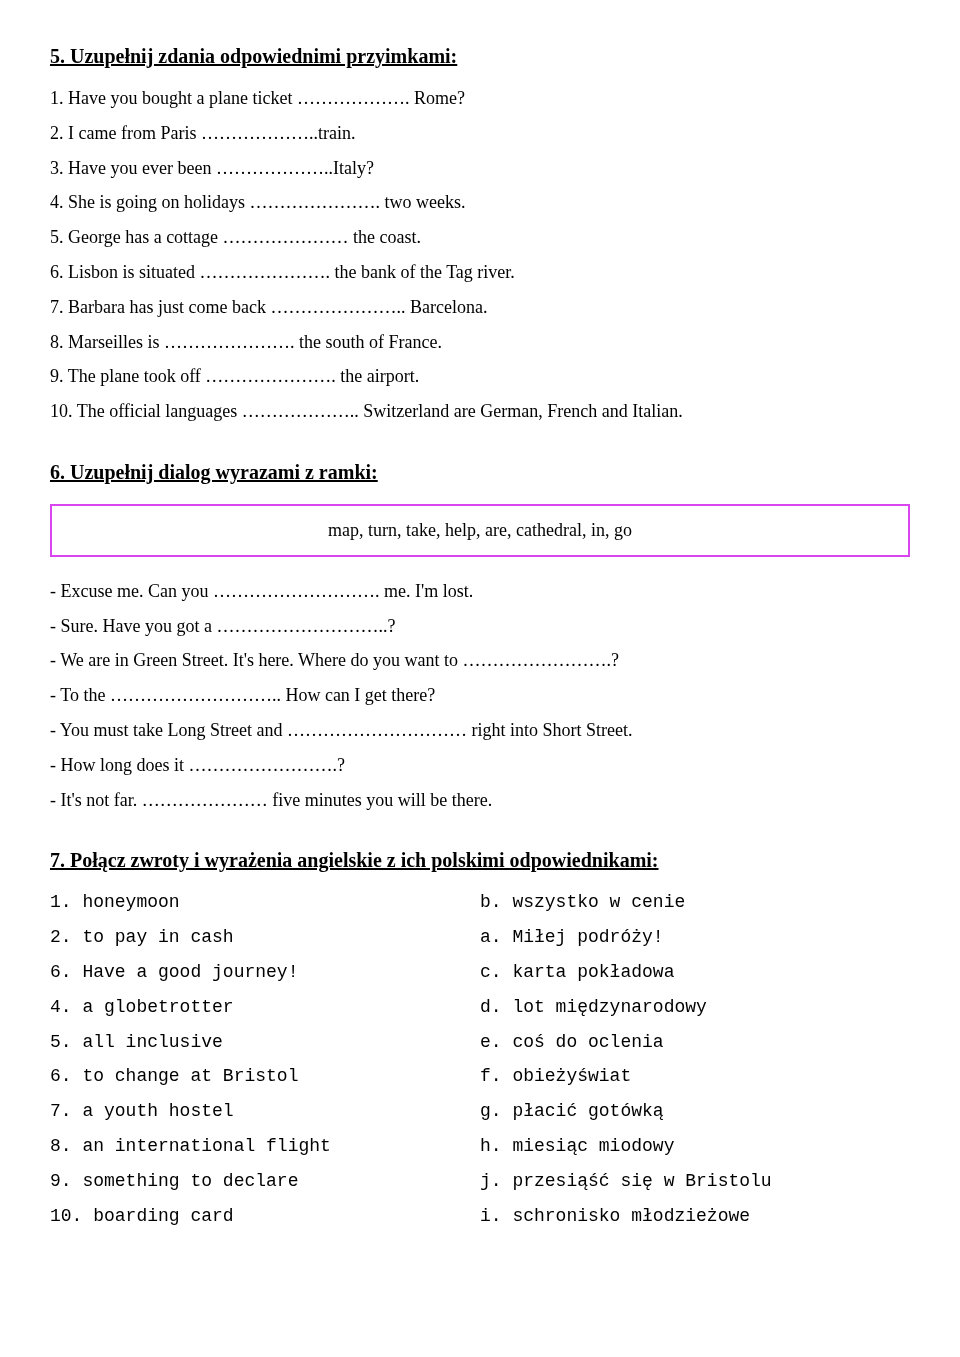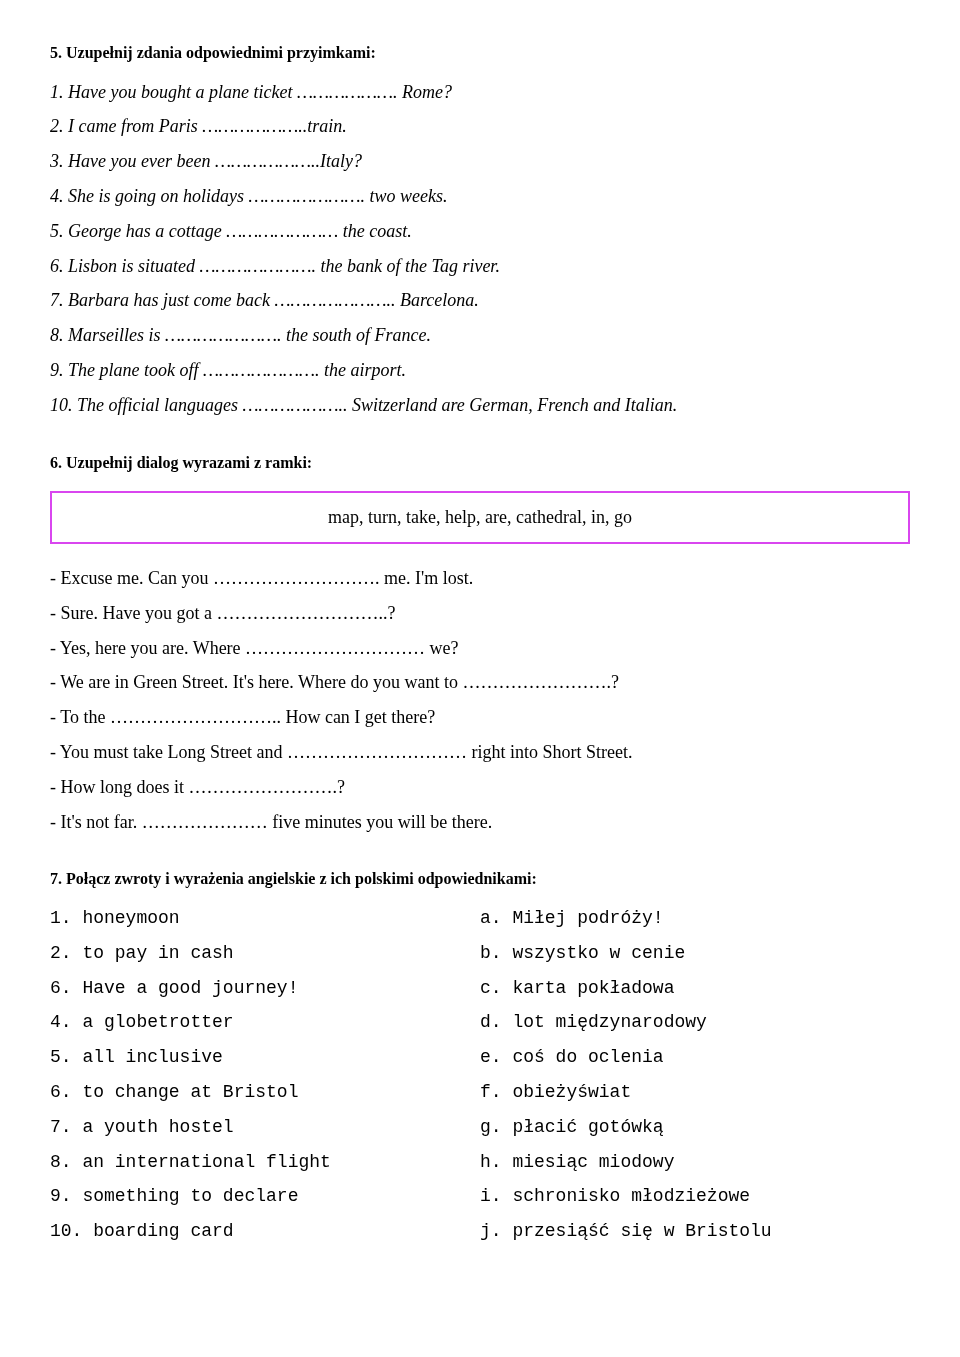--- a/index.html
+++ b/index.html
@@ -14,33 +14,33 @@
       background: #fff;
       padding: 40px 50px;
       max-width: 960px;
       margin: 0 auto;
       line-height: 1.6;
     }
     .section {
       margin-bottom: 30px;
     }
     .exercise-title {
-      font-size: 16px;
+      font-size: 20px;
       font-weight: bold;
       margin-bottom: 12px;
+      text-decoration: underline;
     }
     .numbered-list {
       list-style: none;
       padding: 0;
       margin: 0 0 16px 0;
     }
     .numbered-list li {
       margin-bottom: 6px;
       padding-left: 0;
-      font-style: italic;
     }
     .word-box {
       border: 2px solid #d946ef;
       padding: 10px 20px;
       text-align: center;
       margin: 16px 0 20px 0;
       font-size: 18px;
     }
     .dialog-list {
       list-style: none;
@@ -92,21 +92,20 @@
     <li>10. The official languages ……………….. Switzerland are German, French and Italian.</li>
   </ul>
 </div>
 
 <div class="section">
   <div class="exercise-title">6. Uzupełnij dialog wyrazami z ramki:</div>
   <div class="word-box">map, turn, take, help, are, cathedral, in, go</div>
   <ul class="dialog-list">
     <li>-   Excuse me. Can you ………………………. me. I'm lost.</li>
     <li>-   Sure. Have you got a ………………………..?</li>
-    <li>-   Yes, here you are. Where ………………………… we?</li>
     <li>-   We are in Green Street. It's here. Where do you want to …………………….?</li>
     <li>-   To the ……………………….. How can I get there?</li>
     <li>-   You must take Long Street and ………………………… right into Short Street.</li>
     <li>-   How long does it …………………….?</li>
     <li>-   It's not far. ………………… five minutes you will be there.</li>
   </ul>
 </div>
 
 <div class="section">
   <div class="exercise-title">7. Połącz zwroty i wyrażenia angielskie z ich polskimi odpowiednikami:</div>
@@ -117,25 +116,25 @@
       <li>6. Have a good journey!</li>
       <li>4. a globetrotter</li>
       <li>5. all inclusive</li>
       <li>6. to change at Bristol</li>
       <li>7. a youth hostel</li>
       <li>8. an international flight</li>
       <li>9. something to declare</li>
       <li>10. boarding card</li>
     </ul>
     <ul class="matching-right">
+      <li>b. wszystko w cenie</li>
       <li>a. Miłej podróży!</li>
-      <li>b. wszystko w cenie</li>
       <li>c. karta pokładowa</li>
       <li>d. lot międzynarodowy</li>
       <li>e. coś do oclenia</li>
       <li>f. obieżyświat</li>
       <li>g. płacić gotówką</li>
       <li>h. miesiąc miodowy</li>
+      <li>j. przesiąść się w Bristolu</li>
       <li>i. schronisko młodzieżowe</li>
-      <li>j. przesiąść się w Bristolu</li>
     </ul>
   </div>
 </div>
 
 </body></html>

